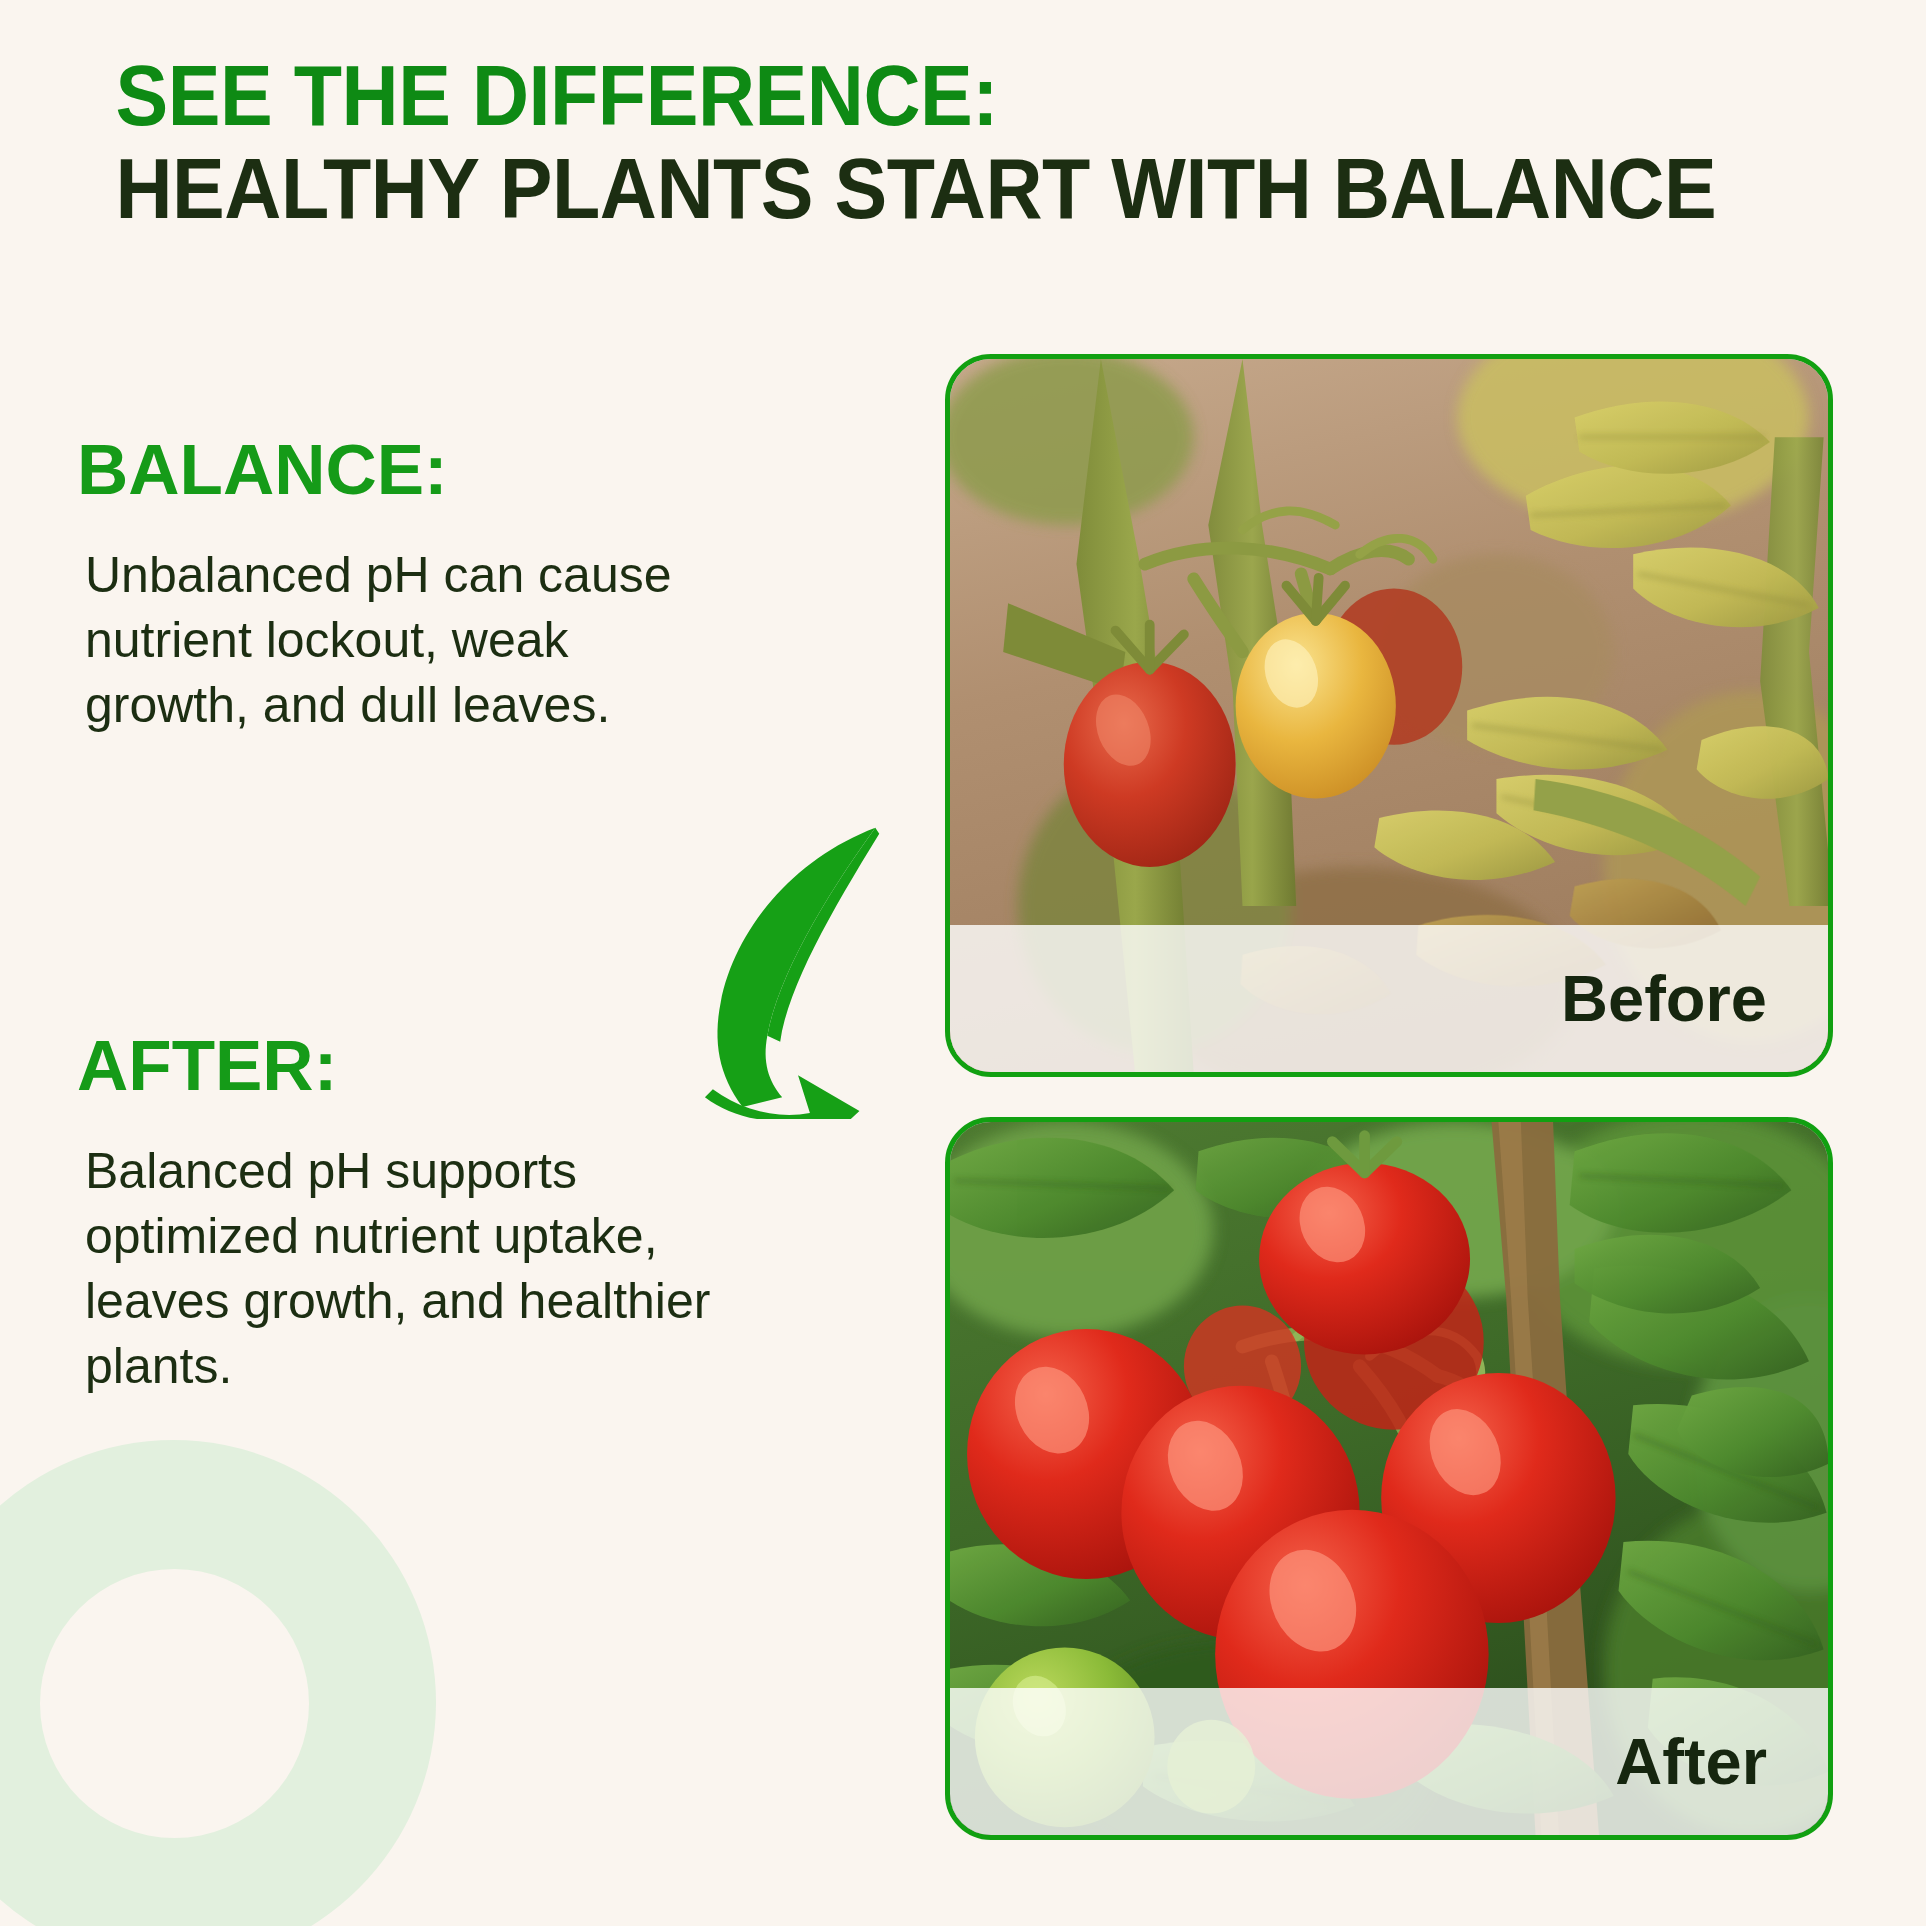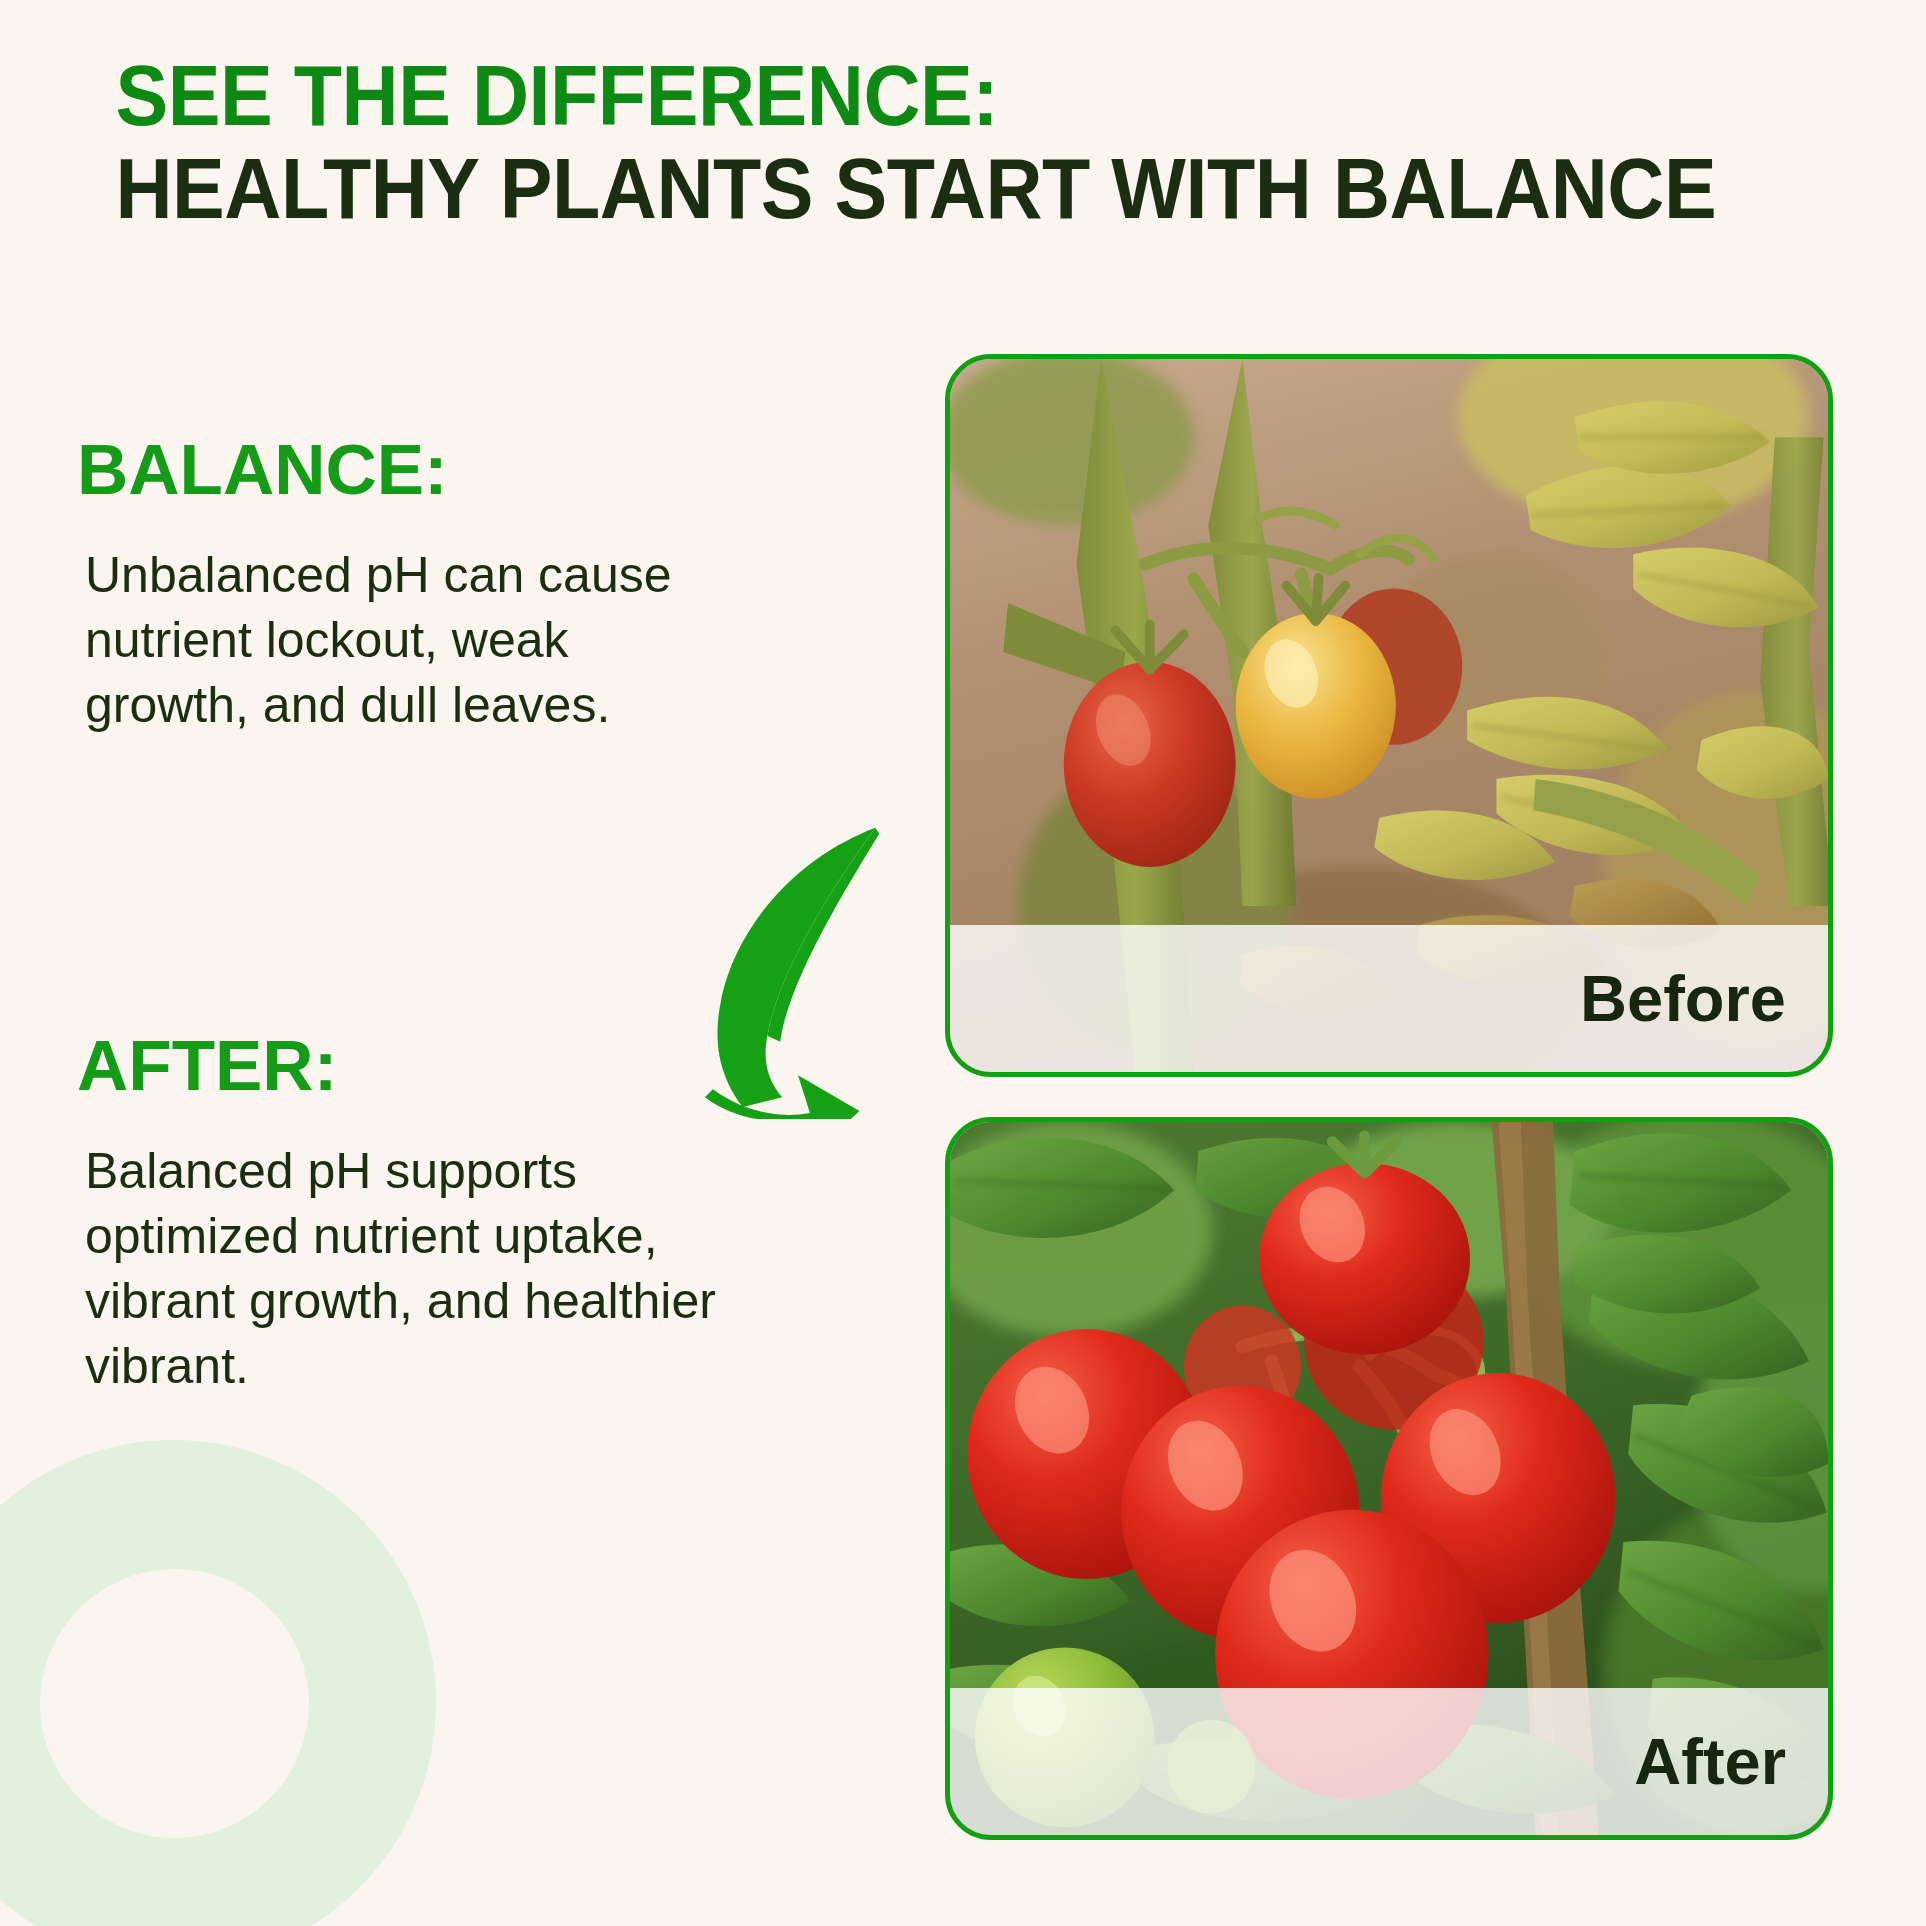--- a/index.html
+++ b/index.html
@@ -131,21 +131,21 @@
   .card-caption-band {
     position: absolute;
     left: 0;
     right: 0;
     bottom: 0;
     height: 147px;
     background: rgba(255,255,255,0.80);
     display: flex;
     align-items: center;
     justify-content: flex-end;
-    padding-right: 42px;
+    padding-right: 61px;
     box-sizing: border-box;
     z-index: 3;
   }
   .card-caption-text {
     font-size: 65px;
     font-weight: 700;
     color: #16260F;
     line-height: 1;
     letter-spacing: 0px;
   }
@@ -163,21 +163,21 @@
     <span id="title-line2">HEALTHY PLANTS START WITH BALANCE</span>
   </div>
 
   <div class="info-block" id="block-before">
     <p class="info-label">BALANCE:</p>
     <p class="info-body">Unbalanced pH can cause nutrient lockout, weak growth, and dull leaves.</p>
   </div>
 
   <div class="info-block" id="block-after">
     <p class="info-label">AFTER:</p>
-    <p class="info-body">Balanced pH supports optimized nutrient uptake, vibrant growth, and healthier vibrant.</p>
+    <p class="info-body">Balanced pH supports optimized nutrient uptake, leaves growth, and healthier plants.</p>
   </div>
 
   <svg id="flow-arrow" viewBox="0 0 420 330">
     <path d="M 288 42
              C 240 120, 196 196, 188 252
              L 175 246
              C 186 186, 232 108, 284 36 Z" fill="#16A016"></path>
     <path d="M 284 36
              C 232 108, 186 186, 175 246
              C 170 272, 176 292, 190 308

